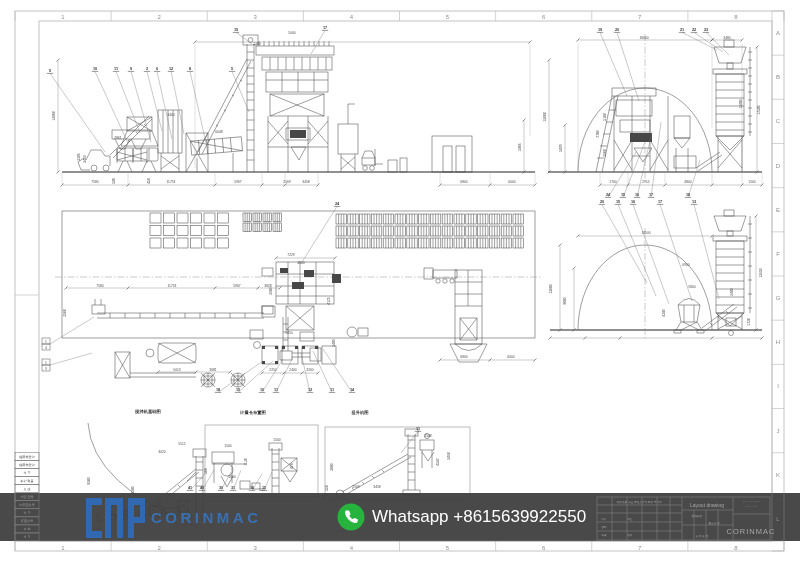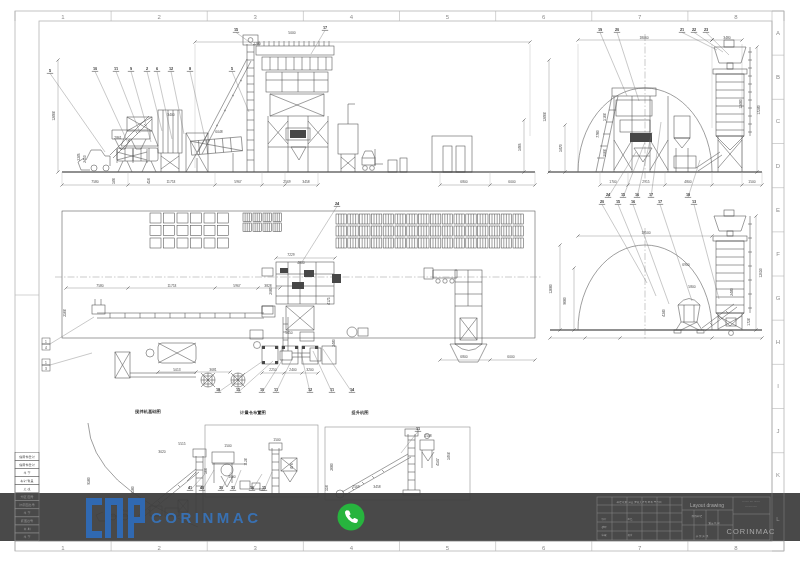--- a/index.html
+++ b/index.html
@@ -926,13 +926,14 @@
 
 <div class="bwrap">
   <svg class="logomark" width="64" height="46" viewBox="0 0 64 46">
     <path fill="#3069b2" d="M2 2h6v40H2zM8 2h10v7H8zM8 35h10v7H8zM21 2h6v40h-6zM33 2h6v40h-6zM21 2h18v7H21zM44 2h6v40h-6zM50 2h9v7h-9zM50 21h9v6h-9zM56 2h5v25h-5z"></path>
   </svg>
   <span class="logotext">CORINMAC</span>
   <svg class="waicon" width="28" height="28" viewBox="0 0 28 28">
     <circle cx="14" cy="14" r="13.5" fill="#27b43e"></circle>
     <path fill="#fff" d="M9.6 7.3Q7.7 7.9 8 10q.5 3.6 3.4 6.5 2.9 2.9 6.5 3.5 2.1.3 2.7-1.5l.3-1.2q.2-.7-.5-1l-2.6-1.2q-.6-.3-1 .2l-.9 1q-2.4-1.1-3.7-3.7l1-.9q.5-.4.2-1l-1.1-2.6q-.3-.7-1-.6z"></path>
   </svg>
+  <span class="watext">Whatsapp +8615639922550</span>
 </div>
 
 </body></html>

